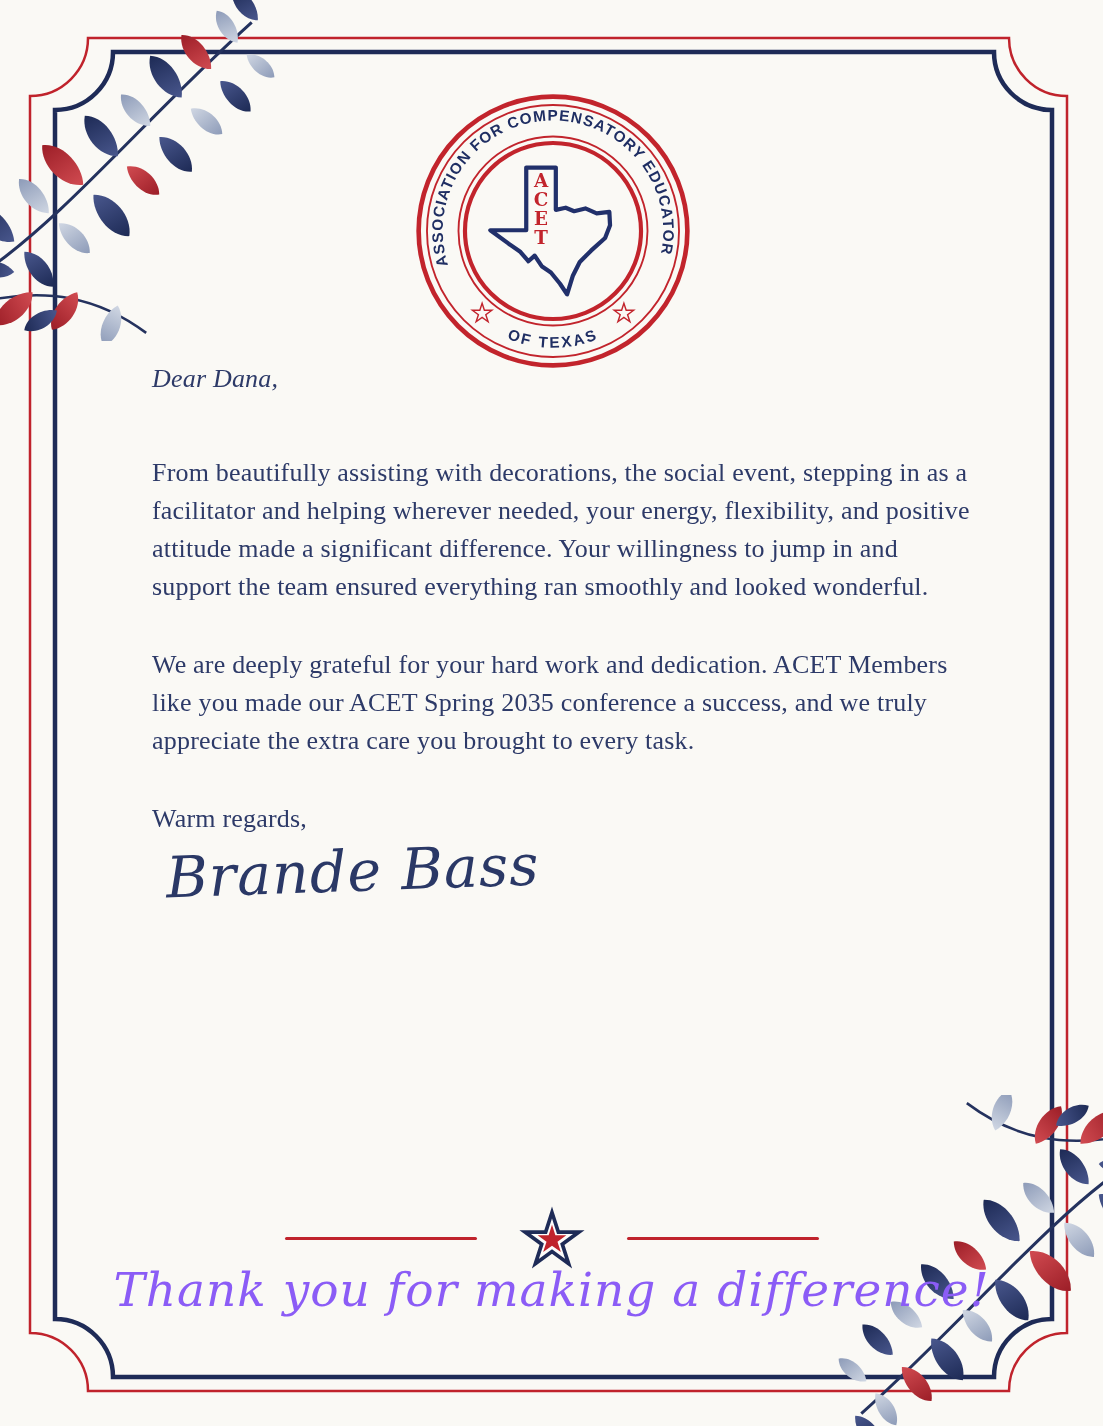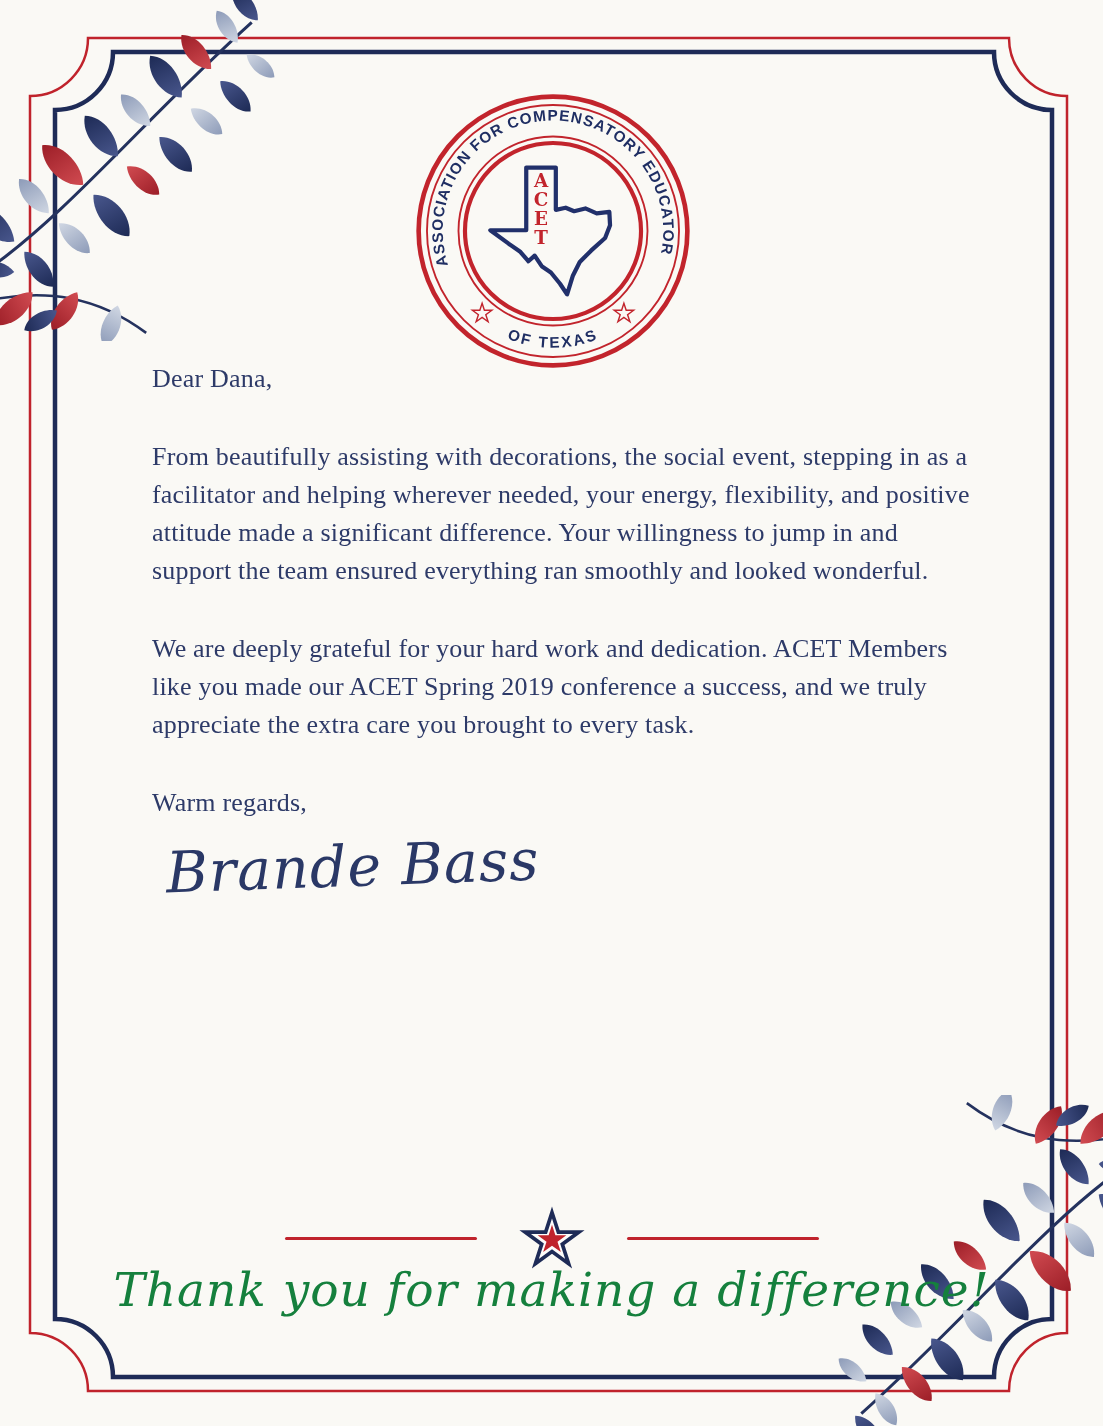--- a/index.html
+++ b/index.html
@@ -12,39 +12,39 @@
   }
   .frame{position:absolute;inset:0;}
   .leaves-tl{position:absolute;top:-4px;left:-4px;}
   .leaves-br{position:absolute;right:-14px;bottom:-14px;}
   .seal{position:absolute;left:414px;top:92px;width:278px;height:278px;}
   .letter{
     position:absolute;left:152px;top:360px;width:820px;
     color:#2d3a68;font-size:26px;line-height:38px;letter-spacing:.2px;
   }
   .letter p{margin:0 0 40px 0;}
-  .letter p.greeting{margin-bottom:40px;}
-  .letter p.closing{margin-bottom:15px;}
+  .letter p.greeting{margin-bottom:56px;font-style:italic;}
+  .letter p.closing{margin-bottom:4px;}
   .signature{
     font-size:57px;line-height:72px;font-style:italic;
     color:#2a3866;letter-spacing:1px;
     font-family:"DejaVu Serif", serif;
     transform:rotate(-2deg);transform-origin:left center;
     padding-left:14px;
   }
   .divider{
     position:absolute;top:1205px;left:0;width:100%;
     display:flex;align-items:center;justify-content:center;gap:42px;
   }
   .dline{display:block;width:192px;height:3px;background:#c0232c;border-radius:2px;}
   .tagline{
     position:absolute;top:1262px;left:0;width:100%;
     text-align:center;
     font-family:"DejaVu Serif", serif;font-style:italic;
-    font-size:47px;color:#15803d;letter-spacing:1px;
+    font-size:47px;color:#8b5cf6;letter-spacing:1px;
   }
 </style>
 </head>
 <body>
 
 <svg width="0" height="0" style="position:absolute" aria-hidden="true">
   <defs>
     <path id="leaf" d="M0 0 C8 -15 32 -20 46 -9 C38 6 14 9 0 0 Z"></path>
     <polygon id="star5" points="0,-1 0.2245,-0.309 0.9511,-0.309 0.3633,0.118 0.5878,0.809 0,0.382 -0.5878,0.809 -0.3633,0.118 -0.9511,-0.309 -0.2245,-0.309"></polygon>
     <linearGradient id="gNavy" x1="0" y1="0" x2="1" y2="0">
@@ -126,21 +126,21 @@
           <text x="41.5" y="44">E</text>
           <text x="41.5" y="57.5">T</text>
         </g>
       </g>
     </svg>
   </div>
 
   <div class="letter">
     <p class="greeting">Dear Dana,</p>
     <p>From beautifully assisting with decorations, the social event, stepping in as a facilitator and helping wherever needed, your energy, flexibility, and positive attitude made a significant difference. Your willingness to jump in and support the team ensured everything ran smoothly and looked wonderful.</p>
-    <p>We are deeply grateful for your hard work and dedication. ACET Members like you made our ACET Spring 2019 conference a success, and we truly appreciate the extra care you brought to every task.</p>
+    <p>We are deeply grateful for your hard work and dedication. ACET Members like you made our ACET Spring 2035 conference a success, and we truly appreciate the extra care you brought to every task.</p>
     <p class="closing">Warm regards,</p>
     <div class="signature">Brande Bass</div>
   </div>
 
   <div class="divider">
     <span class="dline"></span>
     <svg width="66" height="66" viewBox="-35 -35 70 70">
       <use href="#star5" transform="translate(0 3) scale(30)" fill="#fdfcfa" stroke="#1e2b57" stroke-width="0.13" stroke-miterlimit="10"></use>
       <use href="#star5" transform="translate(0 2) scale(16)" fill="#c0232c"></use>
     </svg>

